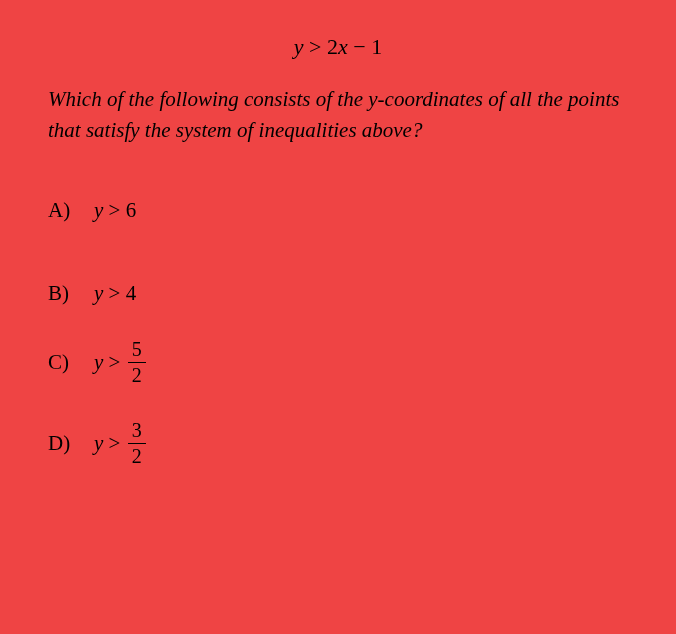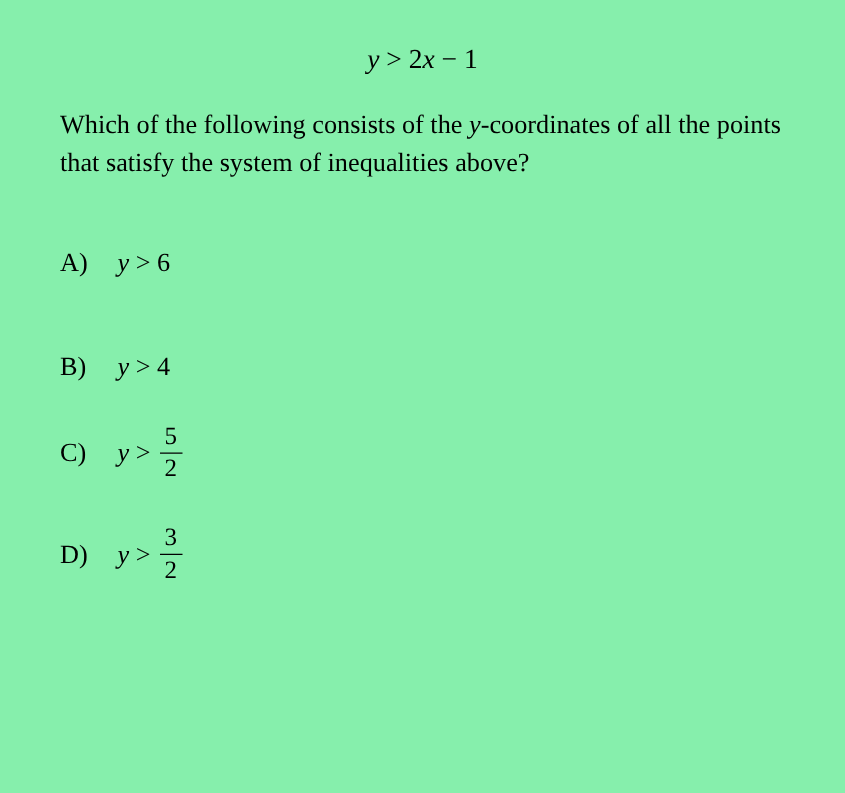--- a/index.html
+++ b/index.html
@@ -8,21 +8,21 @@
       background: #ffffff;
       color: #000000;
       font-family: "Liberation Serif", serif;
     }
     .page {
       position: relative;
       width: 676px;
       height: 634px;
       box-sizing: border-box;
       padding: 36px 48px 0 48px;
-      background: #86efac;
+      background: #ef4444;
       overflow: hidden;
     }
     .equations {
       text-align: center;
       font-size: 22px;
       line-height: 1.0;
     }
     .eq-line {
       margin: 0 0 26px 0;
       white-space: pre;
@@ -30,21 +30,21 @@
     .var {
       font-style: italic;
     }
     .question {
       font-size: 21px;
       line-height: 31px;
       margin-top: 18px;
       max-width: 600px;
       white-space: normal;
     }
-    .question span { white-space: pre-wrap; }
+    .question span { white-space: pre-wrap; font-style: italic; }
     .choices {
       margin-top: 0;
     }
     .choice {
       display: flex;
       align-items: center;
       font-size: 21px;
       white-space: pre;
     }
     .choice-plain {

